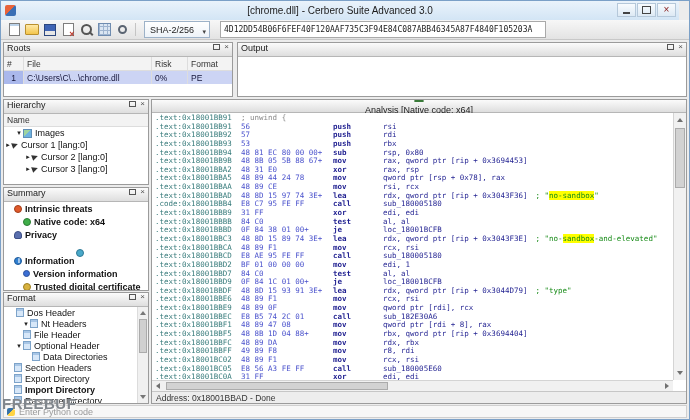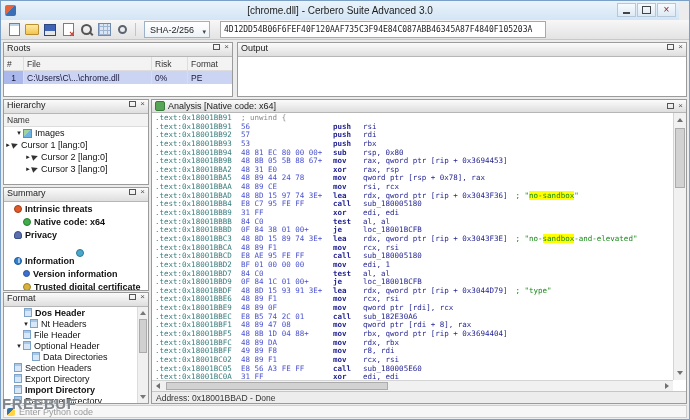--- a/index.html
+++ b/index.html
@@ -81,28 +81,28 @@
   .output-body{flex:1;background:#fff;}
 
   
   .mini-vscroll{position:absolute;right:0;top:0;bottom:0;width:10px;background:#f0f0f0;border-left:1px solid #dcdcdc;}
   .mini-thumb{position:absolute;left:1px;right:1px;top:12px;height:32px;background:#d0d0d0;border:1px solid #ababab;}
   .sarrow{position:absolute;left:2px;width:0;height:0;}
   .sarrow.up{top:4px;border-left:3px solid transparent;border-right:3px solid transparent;border-bottom:4px solid #777;}
   .sarrow.down{bottom:4px;border-left:3px solid transparent;border-right:3px solid transparent;border-top:4px solid #777;}
 
   
-  .an-header{position:absolute;left:0;top:0;right:0;height:13px;display:flex;align-items:center;gap:3px;padding:0 3px;background:linear-gradient(#fbfbfb,#dedede);border-bottom:1px solid #b6b6b6;font-size:9px;color:#222;box-sizing:border-box;}
+  .an-header{position:absolute;left:0;top:0;right:0;height:13px;display:flex;align-items:center;gap:3px;padding:0 3px;background:linear-gradient(#fbfbfb,#dedede);border-bottom:1px solid #b6b6b6;font-size:9px;color:#222;box-sizing:border-box;flex-direction:column;}
   .an-ic{width:8px;height:8px;background:#57a657;border:1px solid #3a7a3a;border-radius:2px;}
   .listing{position:absolute;left:0;top:13px;right:13px;bottom:23px;overflow:hidden;background:#fff;font-family:"DejaVu Sans Mono",monospace;font-size:7.5px;padding:1px 0 0 3px;box-sizing:border-box;}
   .drow{height:8.65px;line-height:8.65px;white-space:nowrap;}
   .da{display:inline-block;width:86px;color:#377b7b;}
   .db{display:inline-block;width:92px;color:#4a52cc;}
   .dm{display:inline-block;width:30px;color:#1f1f90;font-weight:bold;}
-  .do{color:#1f1f90;}
+  .do{color:#1f1f90;margin-left:20px;}
   .cm{color:#168a16;margin-left:8px;}
   .hl{background:#ffff00;color:#168a16;}
   .gr{color:#8a8a8a;}
   .vscroll{position:absolute;right:0;top:13px;bottom:23px;width:13px;background:#f1f1f1;border-left:1px solid #d4d4d4;box-sizing:border-box;}
   .vthumb{position:absolute;left:1px;right:1px;top:15px;height:58px;background:#d2d2d2;border:1px solid #ababab;}
   .varrow{position:absolute;left:3px;width:0;height:0;}
   .varrow.up{top:5px;border-left:3px solid transparent;border-right:3px solid transparent;border-bottom:4px solid #707070;}
   .varrow.down{bottom:5px;border-left:3px solid transparent;border-right:3px solid transparent;border-top:4px solid #707070;}
   .hscroll{position:absolute;left:0;right:13px;bottom:12px;height:11px;background:#f1f1f1;border-top:1px solid #d4d4d4;box-sizing:border-box;}
   .hthumb{position:absolute;top:1px;bottom:1px;left:14px;width:220px;background:#d2d2d2;border:1px solid #ababab;}
@@ -294,21 +294,21 @@
         <span class="float-glyph"></span>
         <span class="x-glyph">×</span>
       </span>
     </div>
     <div class="tree">
       <div class="mini-vscroll">
         <span class="sarrow up"></span>
         <div class="mini-thumb"></div>
         <span class="sarrow down"></span>
       </div>
-    <div class="trow h11" style="padding-left: 12px; font-weight: bold;">
+    <div class="trow h11" style="padding-left: 4px;">
           <span class="exp"></span>
           <span class="ic fmt-icon"></span>
           <span class="lbl">Dos Header</span>
         </div>
         <div class="trow h11" style="padding-left: 18px;">
           <span class="exp">▾</span>
           <span class="ic fmt-icon"></span>
           <span class="lbl">Nt Headers</span>
         </div>
         <div class="trow h11" style="padding-left: 11px;">
@@ -362,21 +362,21 @@
         <div class="drow"><span class="da">.text:0x18001BB91</span><span class="gr">; unwind {</span></div>
         <div class="drow"><span class="da">.text:0x18001BB91</span><span class="db">56</span><span class="dm">push</span><span class="do">rsi</span></div>
         <div class="drow"><span class="da">.text:0x18001BB92</span><span class="db">57</span><span class="dm">push</span><span class="do">rdi</span></div>
         <div class="drow"><span class="da">.text:0x18001BB93</span><span class="db">53</span><span class="dm">push</span><span class="do">rbx</span></div>
         <div class="drow"><span class="da">.text:0x18001BB94</span><span class="db">48 81 EC 80 00 00+</span><span class="dm">sub</span><span class="do">rsp, 0x80</span></div>
         <div class="drow"><span class="da">.text:0x18001BB9B</span><span class="db">48 8B 05 5B 88 67+</span><span class="dm">mov</span><span class="do">rax, qword ptr [rip + 0x3694453]</span></div>
         <div class="drow"><span class="da">.text:0x18001BBA2</span><span class="db">48 31 E0</span><span class="dm">xor</span><span class="do">rax, rsp</span></div>
         <div class="drow"><span class="da">.text:0x18001BBA5</span><span class="db">48 89 44 24 78</span><span class="dm">mov</span><span class="do">qword ptr [rsp + 0x78], rax</span></div>
         <div class="drow"><span class="da">.text:0x18001BBAA</span><span class="db">48 89 CE</span><span class="dm">mov</span><span class="do">rsi, rcx</span></div>
         <div class="drow"><span class="da">.text:0x18001BBAD</span><span class="db">48 8D 15 97 74 3E+</span><span class="dm">lea</span><span class="do">rdx, qword ptr [rip + 0x3043F36]</span><span class="cm">; "<span class="hl">no-sandbox</span>"</span></div>
-        <div class="drow"><span class="da">.test:0x18001BBB4</span><span class="db">E8 C7 95 FE FF</span><span class="dm">call</span><span class="do">sub_180005180</span></div>
+        <div class="drow"><span class="da">.code:0x18001BBB4</span><span class="db">E8 C7 95 FE FF</span><span class="dm">call</span><span class="do">sub_180005180</span></div>
         <div class="drow"><span class="da">.text:0x18001BBB9</span><span class="db">31 FF</span><span class="dm">xor</span><span class="do">edi, edi</span></div>
         <div class="drow"><span class="da">.text:0x18001BBBB</span><span class="db">84 C0</span><span class="dm">test</span><span class="do">al, al</span></div>
         <div class="drow"><span class="da">.text:0x18001BBBD</span><span class="db">0F 84 38 01 00+</span><span class="dm">je</span><span class="do">loc_18001BCFB</span></div>
         <div class="drow"><span class="da">.text:0x18001BBC3</span><span class="db">48 8D 15 89 74 3E+</span><span class="dm">lea</span><span class="do">rdx, qword ptr [rip + 0x3043F3E]</span><span class="cm">; "no-<span class="hl">sandbox</span>-and-elevated"</span></div>
         <div class="drow"><span class="da">.text:0x18001BBCA</span><span class="db">48 89 F1</span><span class="dm">mov</span><span class="do">rcx, rsi</span></div>
         <div class="drow"><span class="da">.text:0x18001BBCD</span><span class="db">E8 AE 95 FE FF</span><span class="dm">call</span><span class="do">sub_180005180</span></div>
         <div class="drow"><span class="da">.text:0x18001BBD2</span><span class="db">BF 01 00 00 00</span><span class="dm">mov</span><span class="do">edi, 1</span></div>
         <div class="drow"><span class="da">.text:0x18001BBD7</span><span class="db">84 C0</span><span class="dm">test</span><span class="do">al, al</span></div>
         <div class="drow"><span class="da">.text:0x18001BBD9</span><span class="db">0F 84 1C 01 00+</span><span class="dm">je</span><span class="do">loc_18001BCFB</span></div>
         <div class="drow"><span class="da">.text:0x18001BBDF</span><span class="db">48 8D 15 93 91 3E+</span><span class="dm">lea</span><span class="do">rdx, qword ptr [rip + 0x3044D79]</span><span class="cm">; "type"</span></div>

